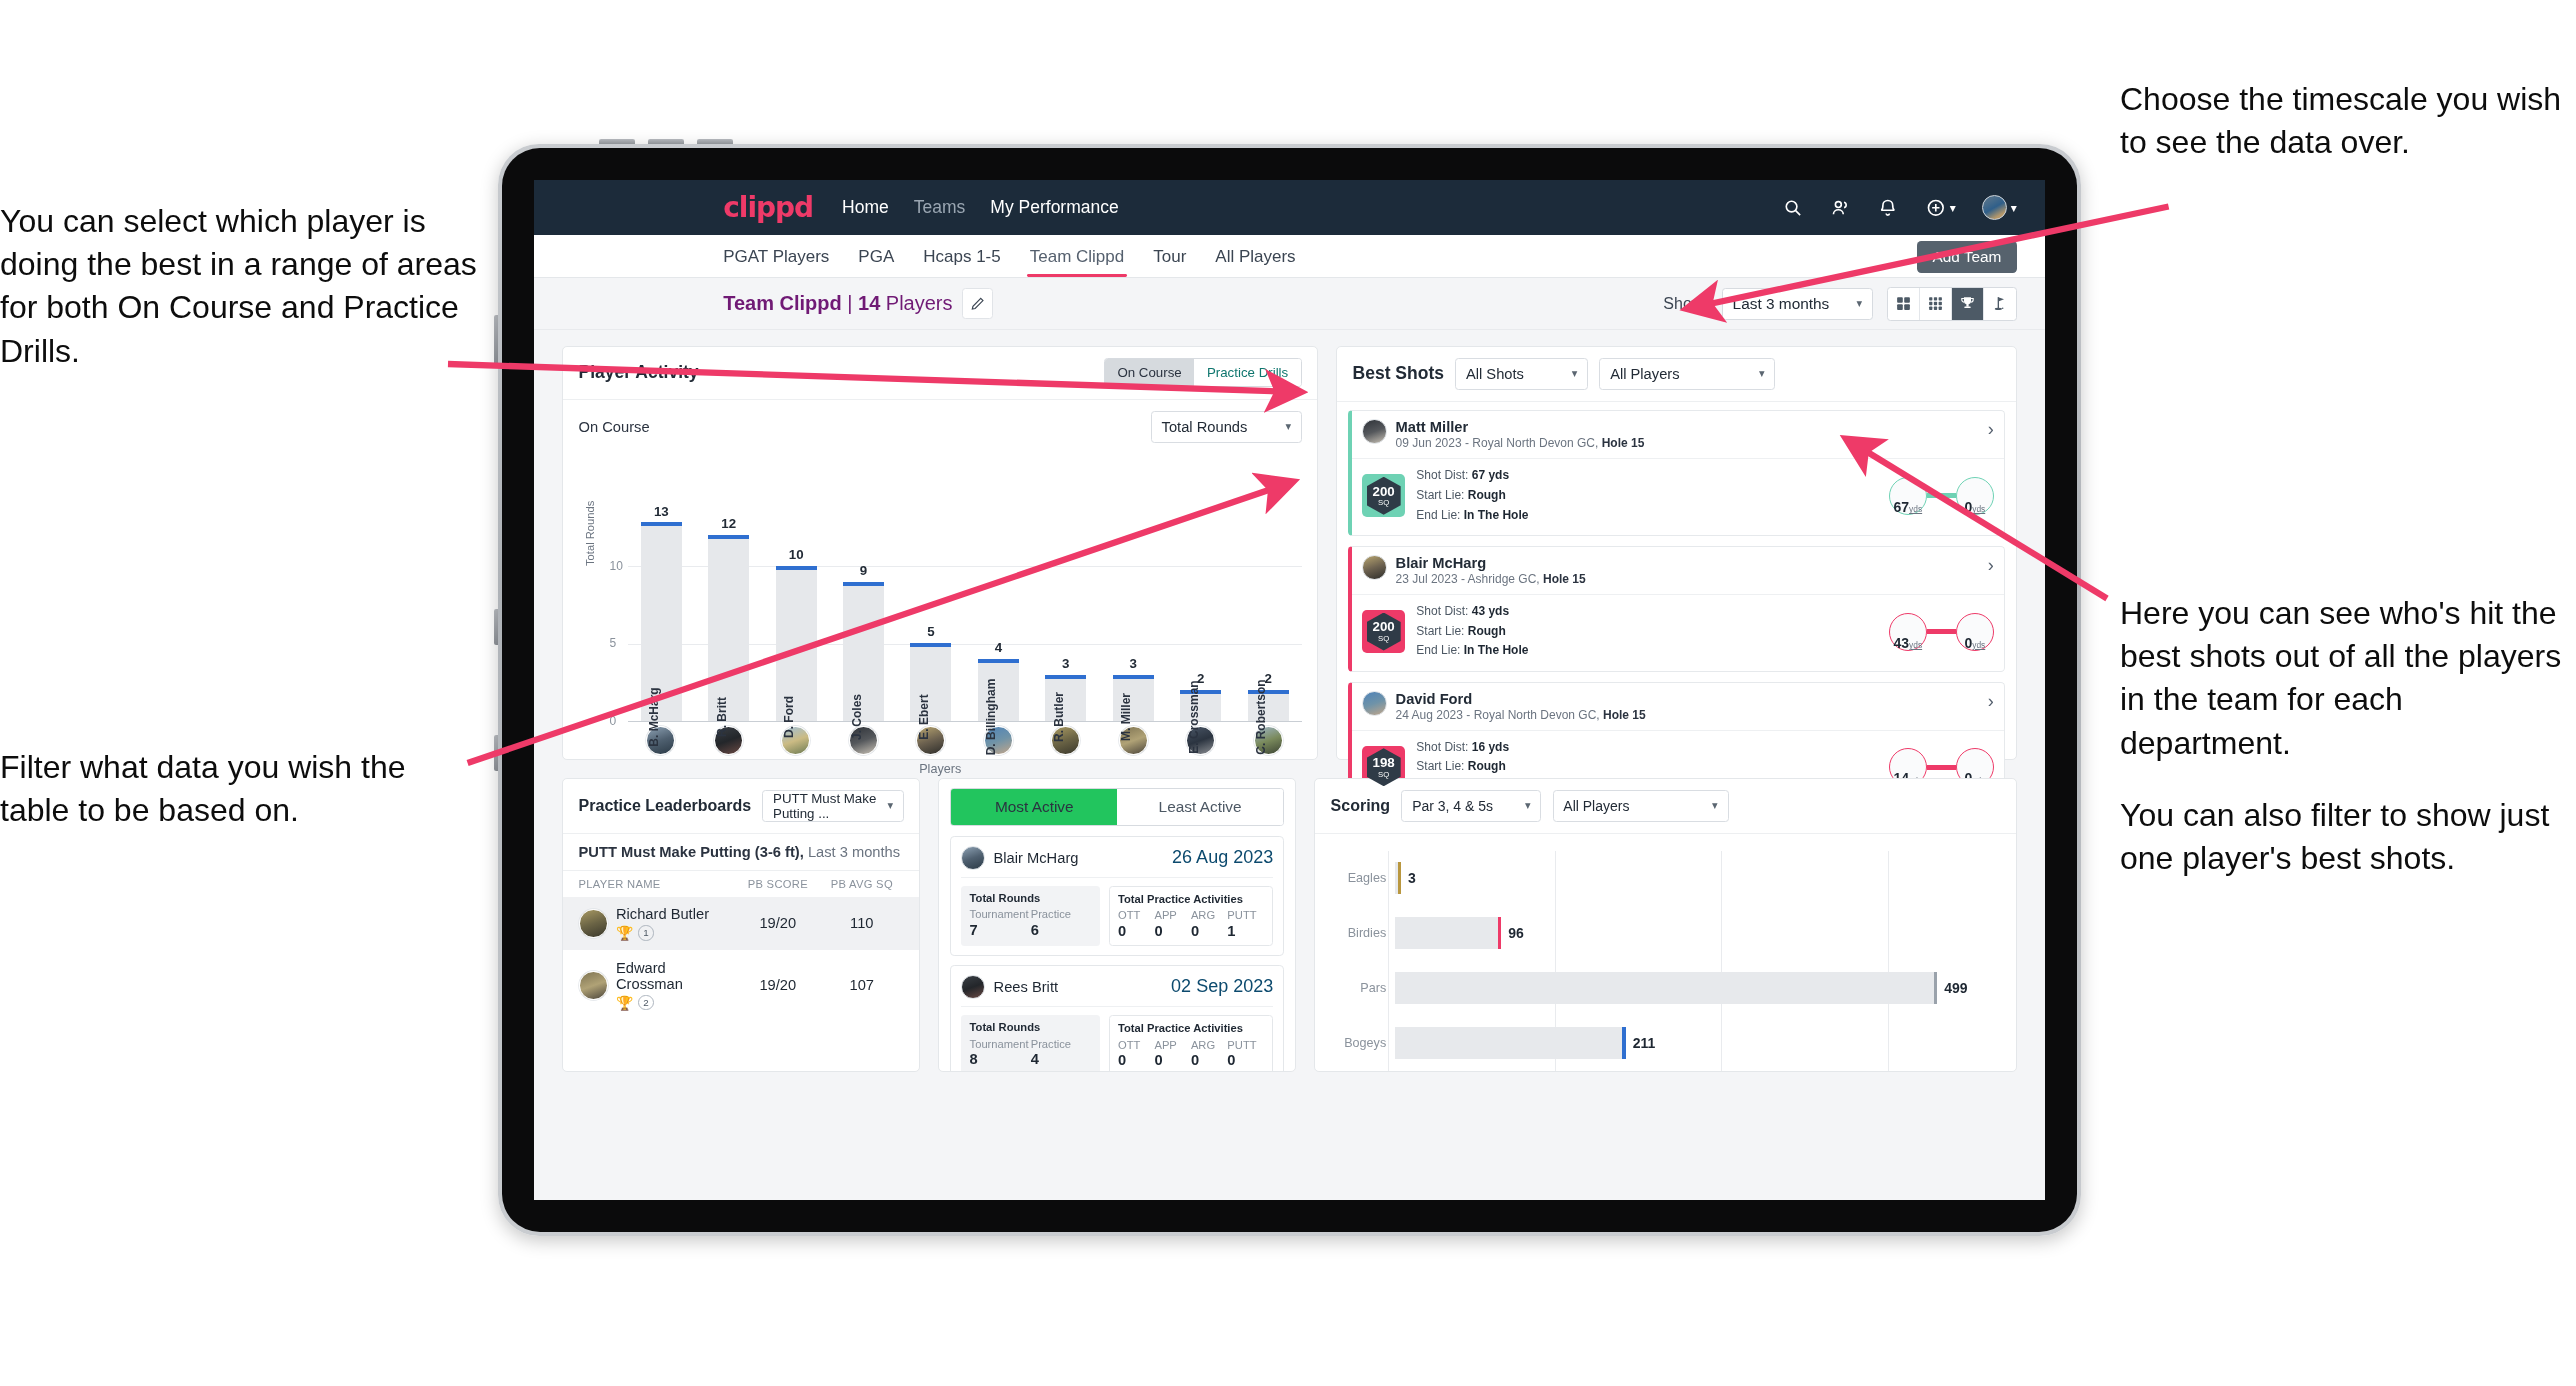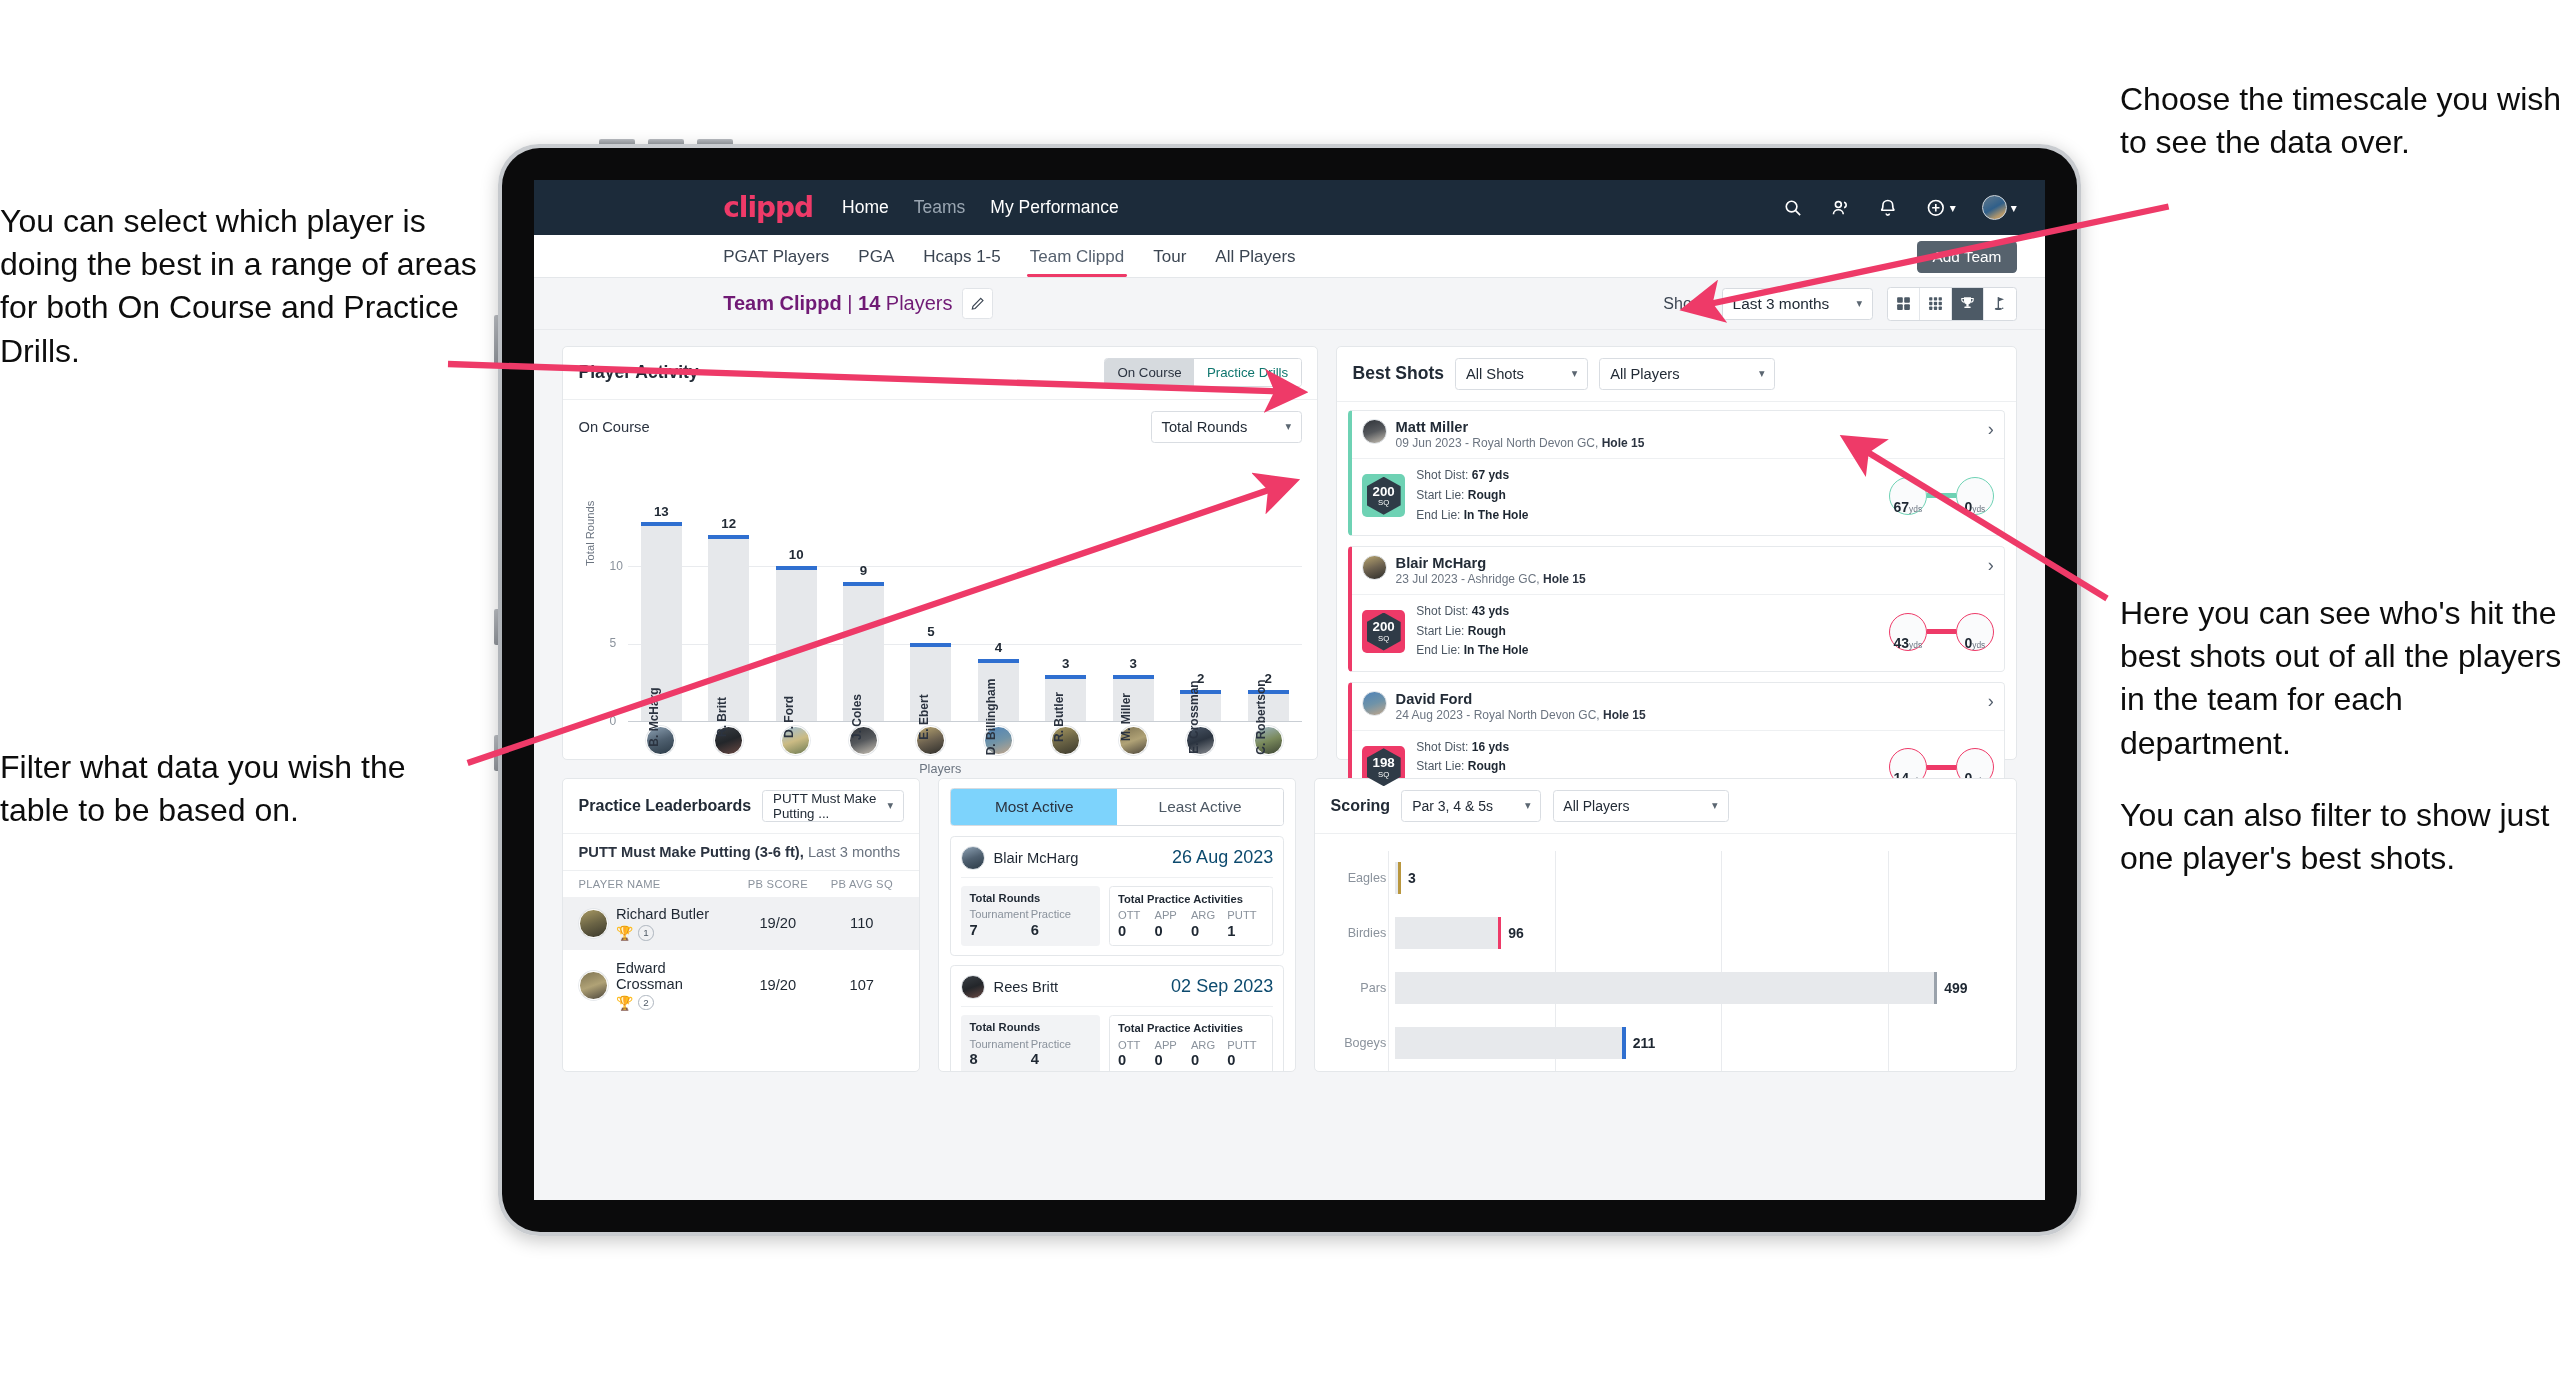--- a/index.html
+++ b/index.html
@@ -204,21 +204,21 @@
   .hex .n { font-size: 13.3px; font-weight:700; line-height:1; }
   .hex .u { font-size: 7.7px; line-height:1; margin-top:1.4px; }
   .shot-lines { font-size: 12px; color:#4d5864; line-height: 1.65; }
   .shot-lines b { color:#1e2732; }
   .dumb { margin-left:auto; display:flex; align-items:center; }
   .dcirc {
     width: 38px; height: 38px; border-radius:50%; border:1.4px solid;
     display:flex; flex-direction:row; align-items:flex-end; justify-content:center; background:#fafbfc;
   }
   .dcirc .n { font-size: 14px; font-weight:700; color:#1e2732; line-height:1; }
-  .dcirc .u { font-size: 8.4px; color:#6b7480; line-height:1; margin-top:1.4px; }
+  .dcirc .u { font-size: 8.4px; color:#6b7480; line-height:1; margin-top:1.4px;text-decoration:underline; }
   .dbar { width: 29px; height: 4.9px; }
 
   
   .row2 { margin-top: 18px; }
   #pl-card { flex: 0 0 358px; height: 294px; overflow:hidden; }
   #ma-card { flex: 0 0 358px; height: 294px; overflow:hidden; }
   #sc-card { flex: 1; height: 294px; overflow:hidden; }
 
   #pl-sub { padding: 9.8px 15.4px; font-size: 14.7px; color:#2b3340; border-bottom:0.7px solid #edeff1; }
   #pl-sub b { font-weight:700; }
@@ -231,21 +231,21 @@
   .pl-av { width: 29px; height:29px; border-radius:50%; border:1.4px solid #fff; box-shadow:0 0 0 0.7px #dfe3e7; flex:0 0 29px; }
   .pl-nm { font-size: 14.7px; color:#1e2732; }
   .pl-badge { display:flex; align-items:center; gap: 4.9px; margin-top: 2.8px; }
   .trophy { font-size: 14px; line-height:1; }
   .rank { width: 15.4px; height:15.4px; border-radius:50%; border:1px solid #aeb6bf; font-size:9.8px;
           display:flex; align-items:center; justify-content:center; color:#4d5864; }
   .pl-v { width: 84px; text-align:center; font-size: 14.7px; color:#1e2732; }
 
   #ma-tabs { display:flex; margin: 9.8px 11.2px 0 11.2px; border:0.7px solid #d7dbe0; border-radius:3.5px; overflow:hidden; }
   #ma-tabs div { flex:1; text-align:center; padding: 9px 0; font-size: 15.4px; color:#4d5864; background:#fff; }
-  #ma-tabs div.on { background:#7dd3fc; color:#2b3340; }
+  #ma-tabs div.on { background:#22c55e; color:#2b3340; }
   .act {
     margin: 9.8px 11.2px 0 11.2px; border:0.7px solid #e4e7ea; border-radius:4.2px; padding: 8.4px 9.8px;
   }
   .act-head { display:flex; align-items:center; gap: 8.4px; padding-bottom: 7px; border-bottom:0.7px solid #eef0f2; }
   .act-av { width: 24px; height:24px; border-radius:50%; flex:0 0 24px; border:0.7px solid #e0e4e8; }
   .act-nm { font-size: 14.7px; color:#1e2732; }
   .act-date { margin-left:auto; font-size: 18px; color:#0c4a6e; }
   .act-body { display:flex; gap: 8.4px; margin-top: 8.4px; }
   .box1 { flex: 0 0 139px; background:#f2f3f5; border-radius:3.5px; padding: 6.3px 8.4px; }
   .box2 { flex:1; border:0.7px solid #e4e7ea; border-radius:3.5px; padding: 6.3px 8.4px; }

